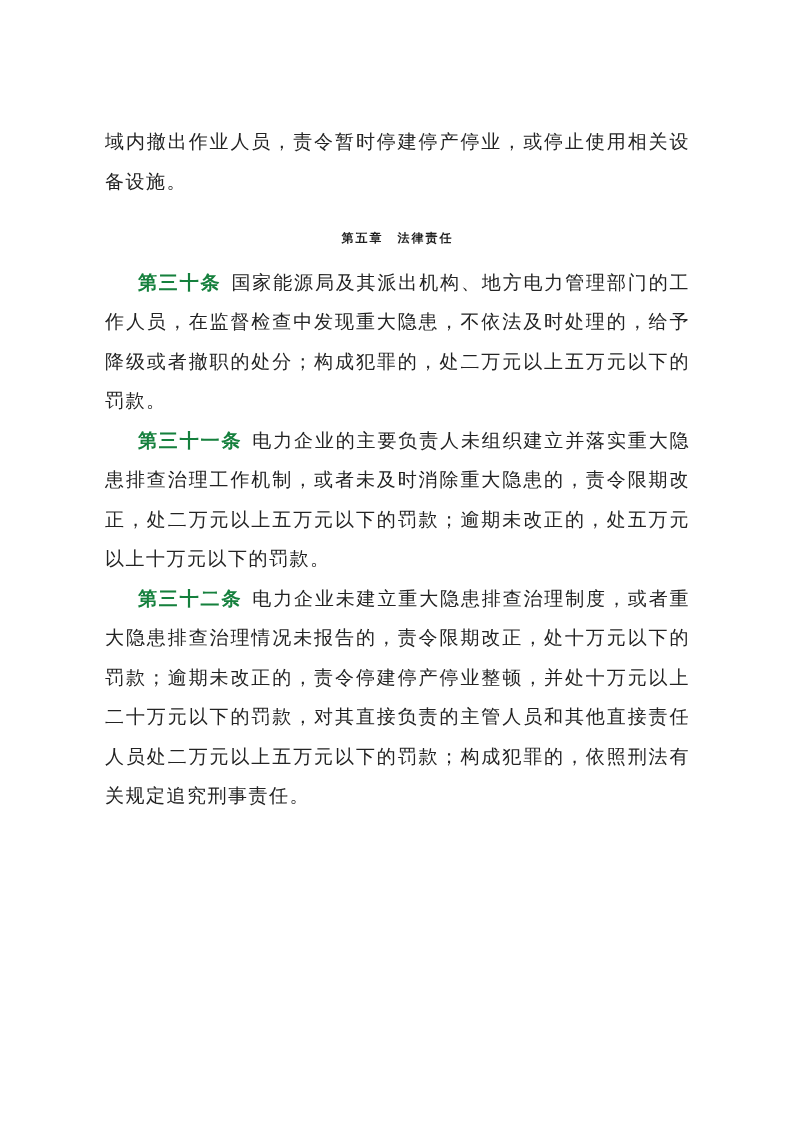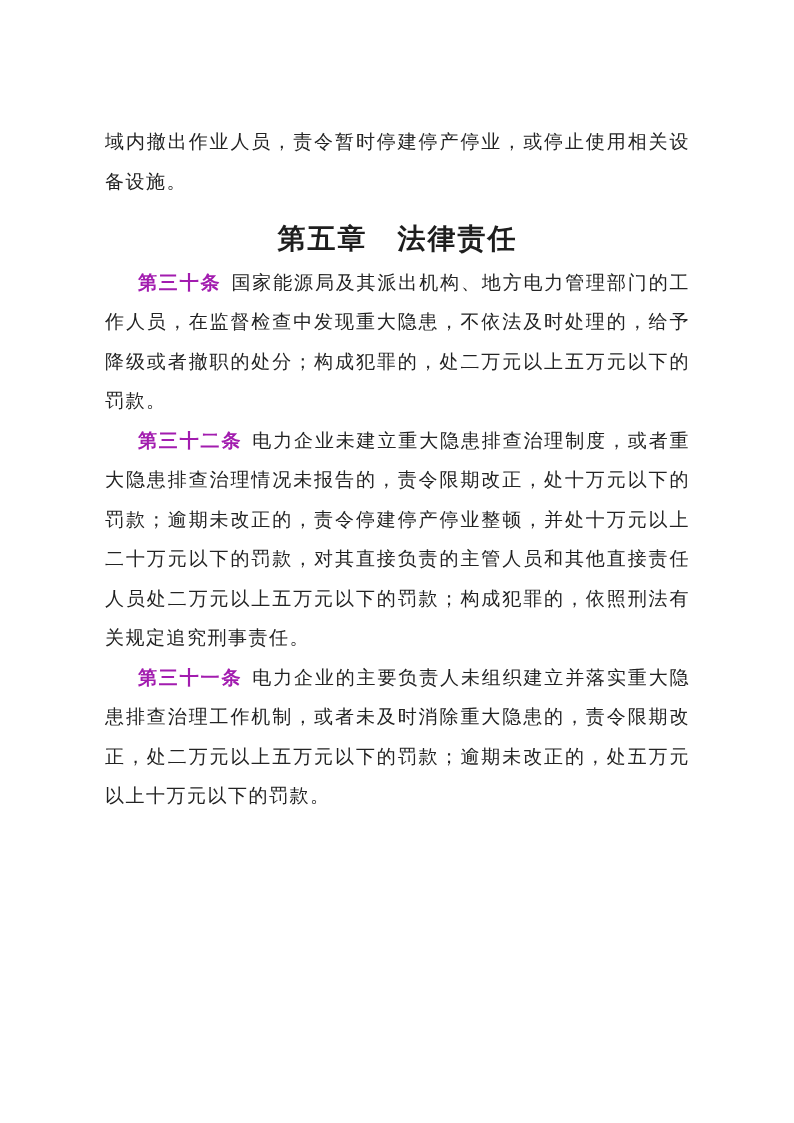--- a/index.html
+++ b/index.html
@@ -28,44 +28,44 @@
     text-justify: inter-character;
   }
   .para.cont {
     text-indent: 0;
   }
   .para.article {
     text-indent: 33px;
   }
   .chapter {
     margin: 18px 0 4px 0;
-    font-size: 28px;
+    font-size: 12px;
     font-weight: bold;
     text-align: center;
     letter-spacing: 2px;
     line-height: 39.5px;
     color: #1e1e1e;
     font-family: "Liberation Sans", "DejaVu Sans", sans-serif;
   }
   .artnum {
     font-weight: bold;
     margin-right: 10px;
-    color: #a21caf;
+    color: #15803d;
     font-family: "Liberation Sans", "DejaVu Sans", sans-serif;
   }
 </style>
 </head>
 <body>
 
 <div class="page">
 
   <p class="para cont"><span>域内撤出作业人员，责令暂时停建停产停业，或停止使用相关设备设施。</span></p>
 
   <h2 class="chapter">第五章　法律责任</h2>
 
   <p class="para article"><span class="artnum">第三十条</span><span>国家能源局及其派出机构、地方电力管理部门的工作人员，在监督检查中发现重大隐患，不依法及时处理的，给予降级或者撤职的处分；构成犯罪的，处二万元以上五万元以下的罚款。</span></p>
 
+  <p class="para article"><span class="artnum">第三十一条</span><span>电力企业的主要负责人未组织建立并落实重大隐患排查治理工作机制，或者未及时消除重大隐患的，责令限期改正，处二万元以上五万元以下的罚款；逾期未改正的，处五万元以上十万元以下的罚款。</span></p>
+
   <p class="para article"><span class="artnum">第三十二条</span><span>电力企业未建立重大隐患排查治理制度，或者重大隐患排查治理情况未报告的，责令限期改正，处十万元以下的罚款；逾期未改正的，责令停建停产停业整顿，并处十万元以上二十万元以下的罚款，对其直接负责的主管人员和其他直接责任人员处二万元以上五万元以下的罚款；构成犯罪的，依照刑法有关规定追究刑事责任。</span></p>
-
-  <p class="para article"><span class="artnum">第三十一条</span><span>电力企业的主要负责人未组织建立并落实重大隐患排查治理工作机制，或者未及时消除重大隐患的，责令限期改正，处二万元以上五万元以下的罚款；逾期未改正的，处五万元以上十万元以下的罚款。</span></p>
 
 
 </div>
 
 </body></html>

